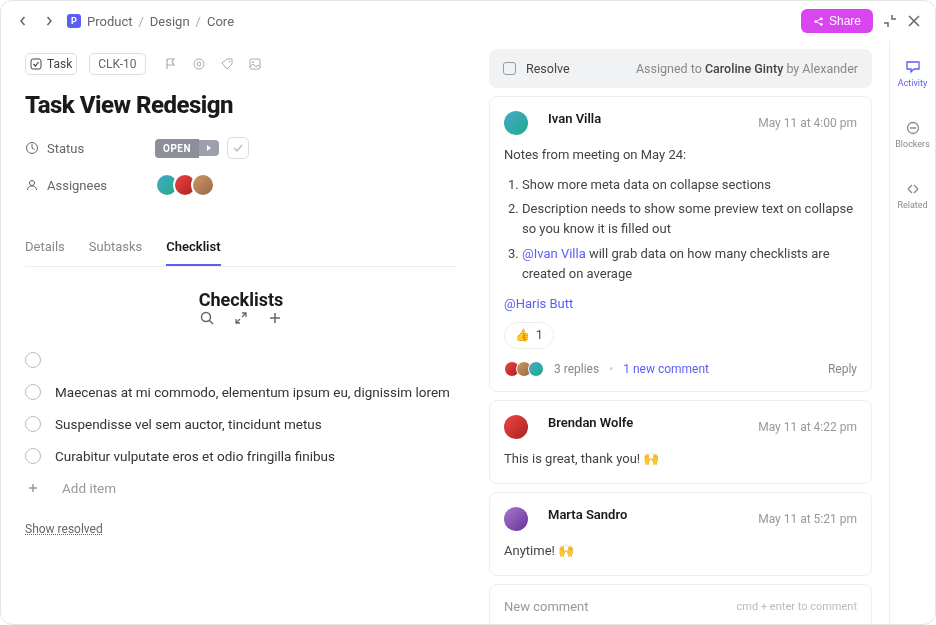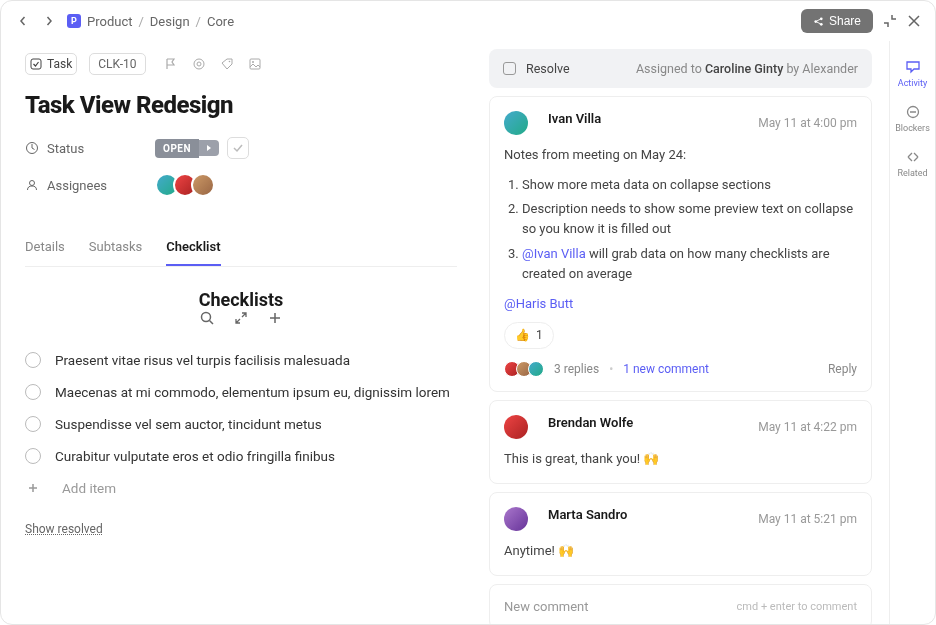--- a/index.html
+++ b/index.html
@@ -4,21 +4,21 @@
 <style>
 * { box-sizing: border-box; margin: 0; padding: 0; }
 body { font-family: -apple-system, BlinkMacSystemFont, "Segoe UI", Roboto, sans-serif; background: #fff; width: 936px; height: 625px; overflow: hidden; color: #1a1a1a; border-radius: 12px; border: 1px solid #e5e5e5; position: relative; }
 .top-bar { display: flex; align-items: center; justify-content: space-between; padding: 10px 14px; height: 40px; }
 .nav-left { display: flex; align-items: center; gap: 10px; }
 .nav-arrow { width: 16px; height: 16px; display: flex; align-items: center; justify-content: center; cursor: pointer; color: #666; }
 .breadcrumb { display: flex; align-items: center; gap: 6px; font-size: 13px; color: #666; }
 .bc-logo { width: 14px; height: 14px; background: #5b5ef4; border-radius: 3px; color: white; font-size: 9px; font-weight: 700; display: flex; align-items: center; justify-content: center; }
 .bc-sep { color: #aaa; }
 .top-actions { display: flex; align-items: center; gap: 10px; }
-.share-btn { background: #737373; color: white; border: none; border-radius: 6px; padding: 5px 12px; font-size: 12px; font-weight: 500; display: flex; align-items: center; gap: 5px; cursor: pointer; }
+.share-btn { background: #d946ef; color: white; border: none; border-radius: 6px; padding: 5px 12px; font-size: 12px; font-weight: 500; display: flex; align-items: center; gap: 5px; cursor: pointer; }
 .icon-btn { color: #666; cursor: pointer; display: flex; }
 .main { display: flex; height: 585px; }
 .left-pane { width: 480px; padding: 12px 24px 16px 24px; display: flex; flex-direction: column; }
 .task-header { display: flex; align-items: center; gap: 12px; margin-bottom: 16px; }
 .task-badge { border: 1px solid #ddd; border-radius: 5px; padding: 3px 4px; font-size: 12px; display: flex; align-items: center; gap: 5px; color: #444; }
 .task-id { border: 1px solid #ddd; border-radius: 5px; padding: 3px 8px; font-size: 12px; color: #666; }
 .toolbar-icons { display: flex; gap: 14px; color: #aaa; margin-left: 6px; }
 .task-title { font-size: 24px; font-weight: 800; margin-bottom: 18px; letter-spacing: -0.5px; }
 .meta-row { display: flex; align-items: center; margin-bottom: 14px; font-size: 13px; }
 .meta-label { display: flex; align-items: center; gap: 8px; color: #666; width: 130px; }
@@ -60,21 +60,21 @@
 .reaction { display: inline-flex; align-items: center; gap: 6px; border: 1px solid #eee; border-radius: 14px; padding: 3px 10px; font-size: 12px; margin-top: 8px; }
 .comment-foot { display: flex; align-items: center; justify-content: space-between; margin-top: 12px; font-size: 12px; color: #888; }
 .foot-left { display: flex; align-items: center; gap: 10px; }
 .mini-avs { display: flex; }
 .mini-av { width: 16px; height: 16px; border-radius: 50%; border: 1.5px solid white; margin-left: -4px; }
 .mini-av:first-child { margin-left: 0; }
 .new-comment-link { color: #5b5ef4; }
 .reply-link { color: #888; cursor: pointer; }
 .new-comment-box { margin-top: auto; border: 1px solid #eee; border-radius: 8px; padding: 14px; display: flex; align-items: center; justify-content: space-between; font-size: 13px; color: #999; }
 .hint { font-size: 11px; color: #bbb; }
-.side-rail { width: 46px; border-left: 1px solid #eee; display: flex; flex-direction: column; align-items: center; padding-top: 12px; gap: 4px; }
+.side-rail { width: 46px; border-left: 1px solid #eee; display: flex; flex-direction: column; align-items: center; padding-top: 12px; gap: 20px; }
 .rail-item { display: flex; flex-direction: column; align-items: center; gap: 3px; font-size: 9px; color: #888; padding: 6px 0; cursor: pointer; width: 100%; }
 .rail-item.active { color: #5b5ef4; }
 svg { display: block; }
 </style>
 </head>
 <body>
 
 <div class="top-bar">
   <div class="nav-left">
     <div class="nav-arrow">
@@ -215,21 +215,20 @@
           </span>
         <span>
             <svg width="16" height="16" viewBox="0 0 16 16">
               <path d="M8 3 V13 M3 8 H13" stroke="currentColor" stroke-width="1.5"></path>
             </svg>
           </span>
       </div>
     </div>
     <div class="check-item">
         <span class="check-circle"></span>
-        <span>Praesent vitae risus vel turpis facilisis malesuada</span>
       </div>
     <div class="check-item">
         <span class="check-circle"></span>
         <span>Maecenas at mi commodo, elementum ipsum eu, dignissim lorem</span>
       </div>
     <div class="check-item">
         <span class="check-circle"></span>
         <span>Suspendisse vel sem auctor, tincidunt metus</span>
       </div>
     <div class="check-item">

